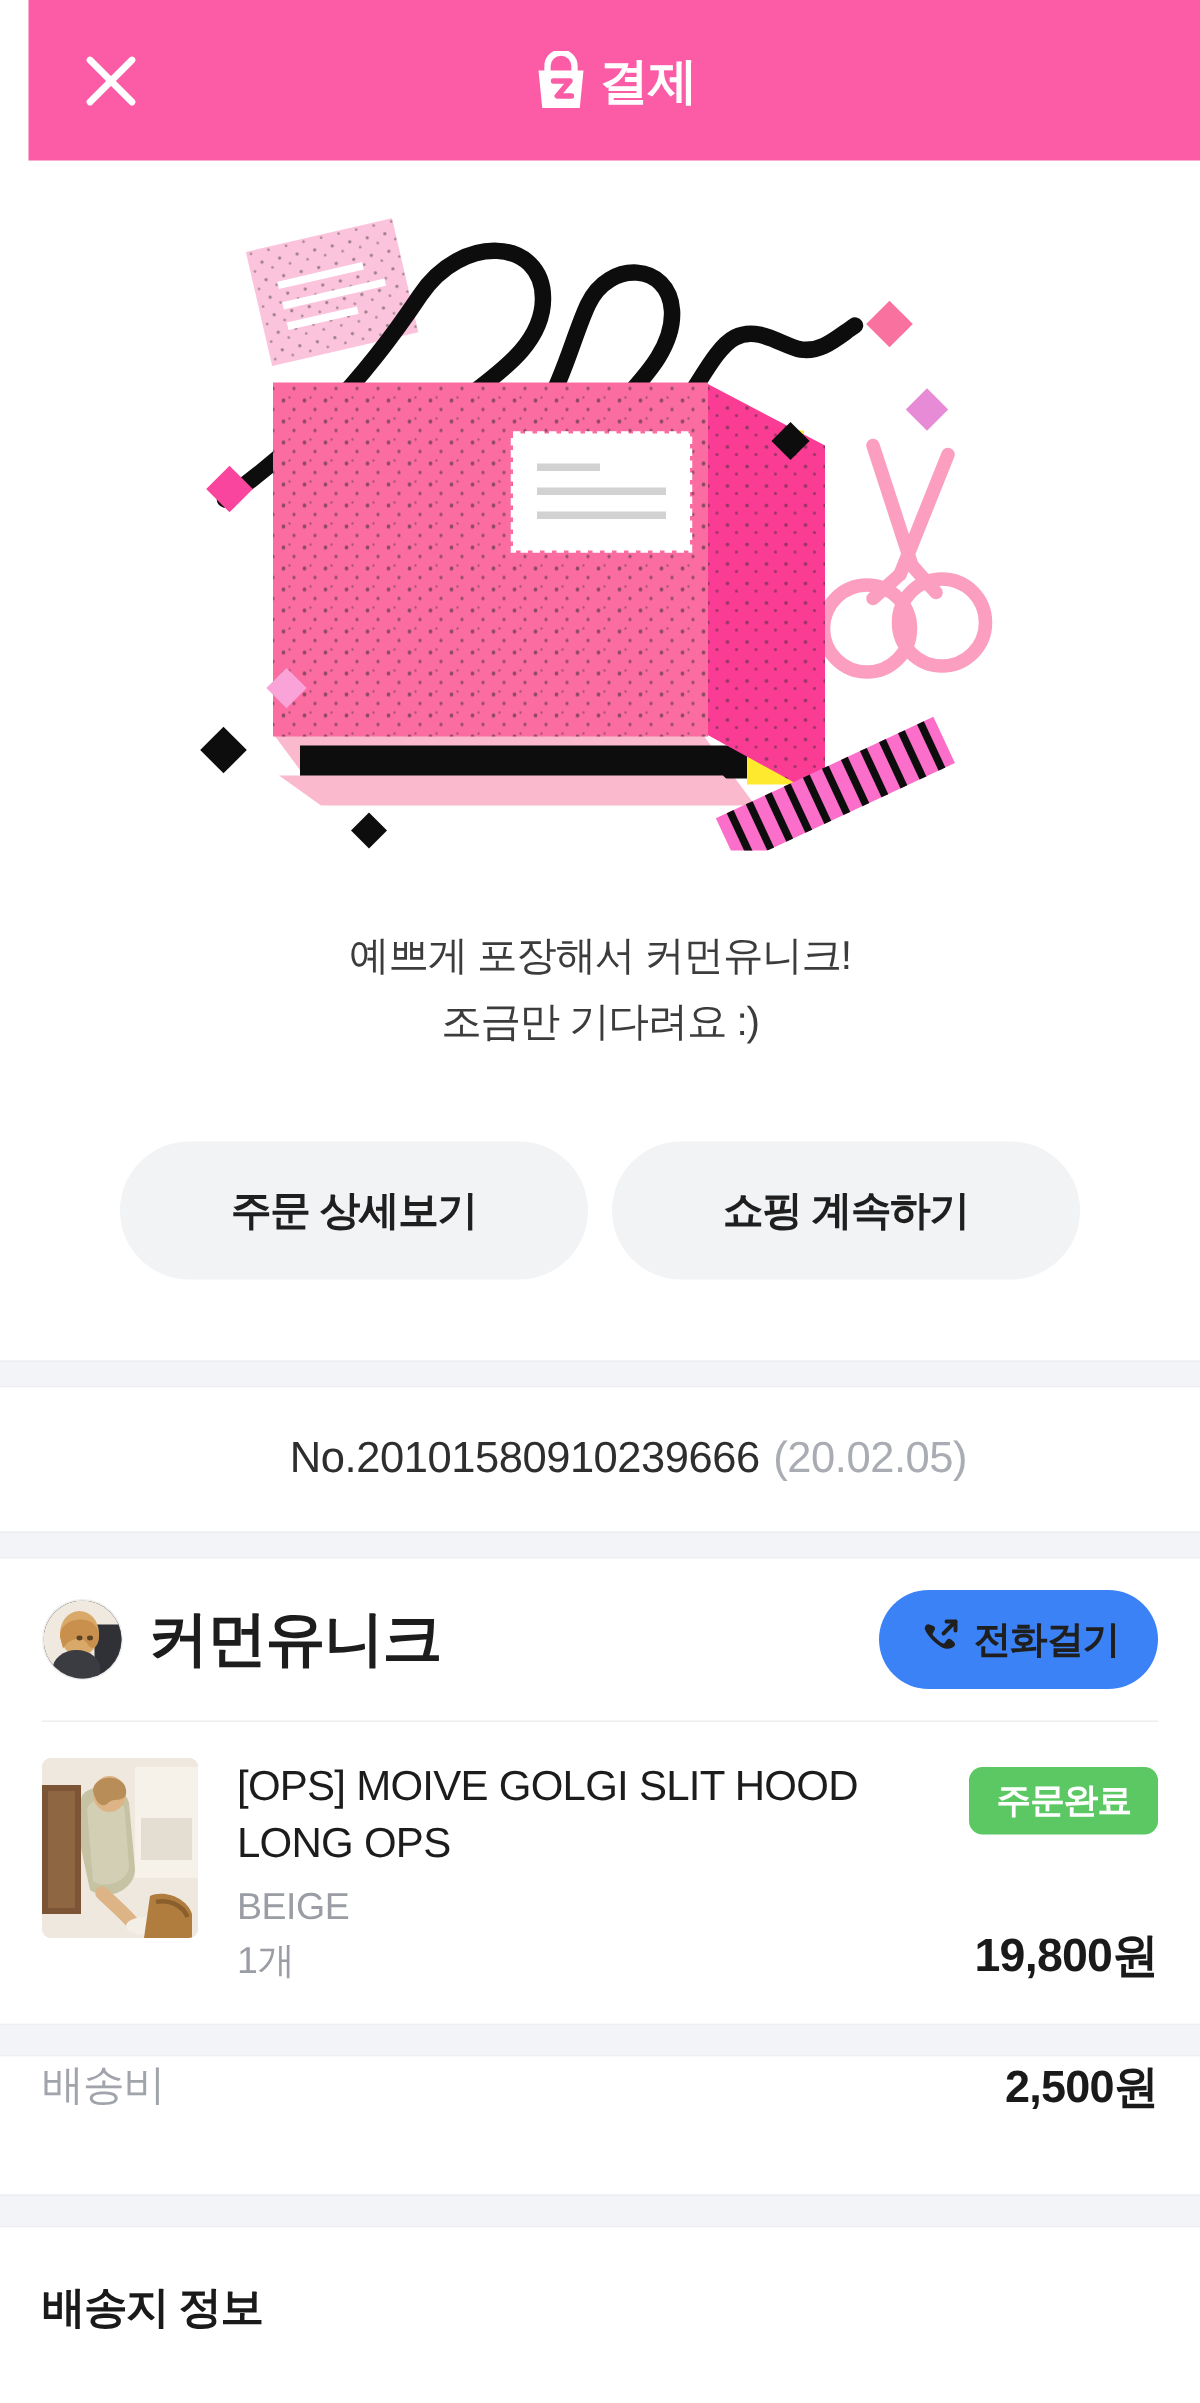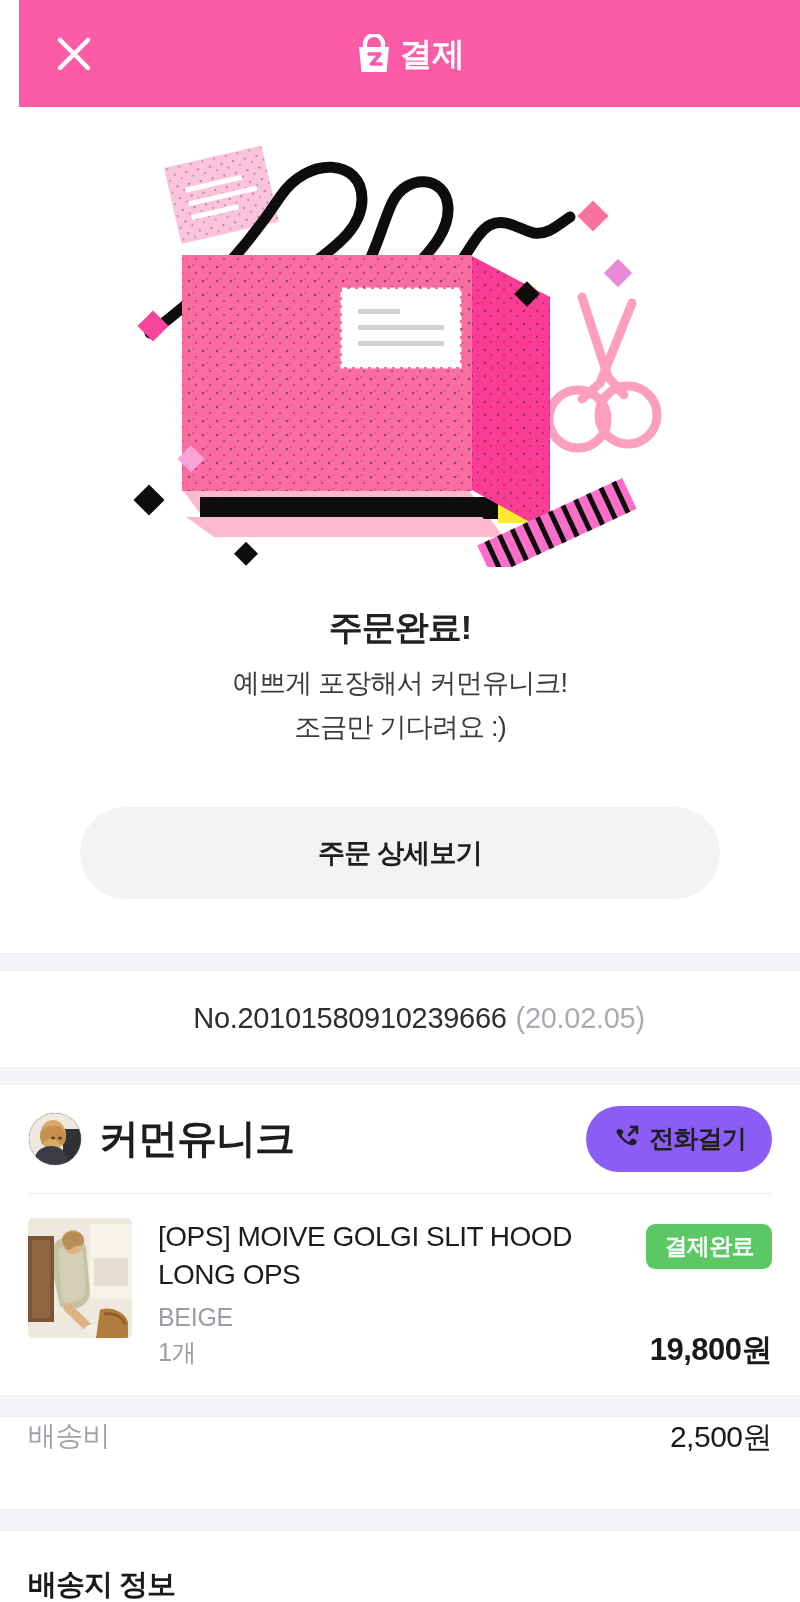--- a/index.html
+++ b/index.html
@@ -168,21 +168,21 @@
     color: #1d1d1d;
     letter-spacing: -1px;
     margin-left: 17px;
   }
   .call-btn {
     margin-left: auto;
     height: 66px;
     padding: 0 26px;
     border: none;
     border-radius: 33px;
-    background: #8b5cf6;
+    background: #3b82f6;
     display: flex;
     align-items: center;
     gap: 9px;
     font-family: inherit;
     cursor: pointer;
   }
   .call-label {
     font-size: 25px;
     font-weight: bold;
     color: #1f1f1f;
@@ -267,21 +267,21 @@
     padding: 0 28px;
     background: #ffffff;
   }
   .fee-label {
     font-size: 28px;
     color: #a1a4aa;
     letter-spacing: -0.8px;
   }
   .fee-value {
     font-size: 30px;
-    font-weight: normal;
+    font-weight: bold;
     color: #1a1a1a;
     letter-spacing: -0.5px;
   }
 
   
   .delivery-section {
     padding: 34px 28px 0 28px;
     background: #ffffff;
   }
   .delivery-title {
@@ -390,27 +390,27 @@
       <rect x="52" y="312" width="19" height="19" fill="#f9a3d8" transform="rotate(45 61 321)"></rect>
       <rect x="8" y="352" width="22" height="22" fill="#0d0d0d" transform="rotate(45 19 363)"></rect>
       <rect x="108" y="408" width="17" height="17" fill="#0d0d0d" transform="rotate(45 116 416)"></rect>
       <rect x="388" y="148" width="18" height="18" fill="#0d0d0d" transform="rotate(45 397 157)"></rect>
       <rect x="452" y="68" width="22" height="22" fill="#f9719f" transform="rotate(45 463 79)"></rect>
       <rect x="478" y="126" width="20" height="20" fill="#e88bd6" transform="rotate(45 488 136)"></rect>
     </svg>
   </div>
 
   <div class="messages">
-    <div class="msg-title">주문완료!</div>
     <div class="msg-sub">예쁘게 포장해서 커먼유니크!</div>
     <div class="msg-sub" style="margin-top:2px">조금만 기다려요 :)</div>
   </div>
 
   <div class="actions">
     <button class="pill-btn">주문 상세보기</button>
+    <button class="pill-btn">쇼핑 계속하기</button>
   </div>
 
   <div class="spacer-top"></div>
   <div class="band"></div>
 
   <div class="order-no-row">
     <span class="order-no">No.20101580910239666</span>
     <span class="order-date">(20.02.05)</span>
   </div>
 
@@ -458,21 +458,21 @@
         <ellipse cx="68" cy="112" rx="12" ry="6" fill="#f3efe6"></ellipse>
         <path d="M72 92 C80 88, 96 92, 100 104 L100 120 L68 120 Z" fill="#b07d3f"></path>
         <path d="M76 96 C84 94, 94 98, 97 106" stroke="#8a5f2c" stroke-width="3" fill="none"></path>
       </svg>
     </div>
     <div class="product-info">
       <div class="product-name">[OPS] MOIVE GOLGI SLIT HOOD LONG OPS</div>
       <div class="product-option">BEIGE</div>
       <div class="product-qty">1개</div>
     </div>
-    <span class="status-badge">결제완료</span>
+    <span class="status-badge">주문완료</span>
     <span class="product-price">19,800원</span>
   </div>
 
   <div class="band-tall"></div>
 
   <div class="fee-row">
     <span class="fee-label">배송비</span>
     <span class="fee-value">2,500원</span>
   </div>
 

